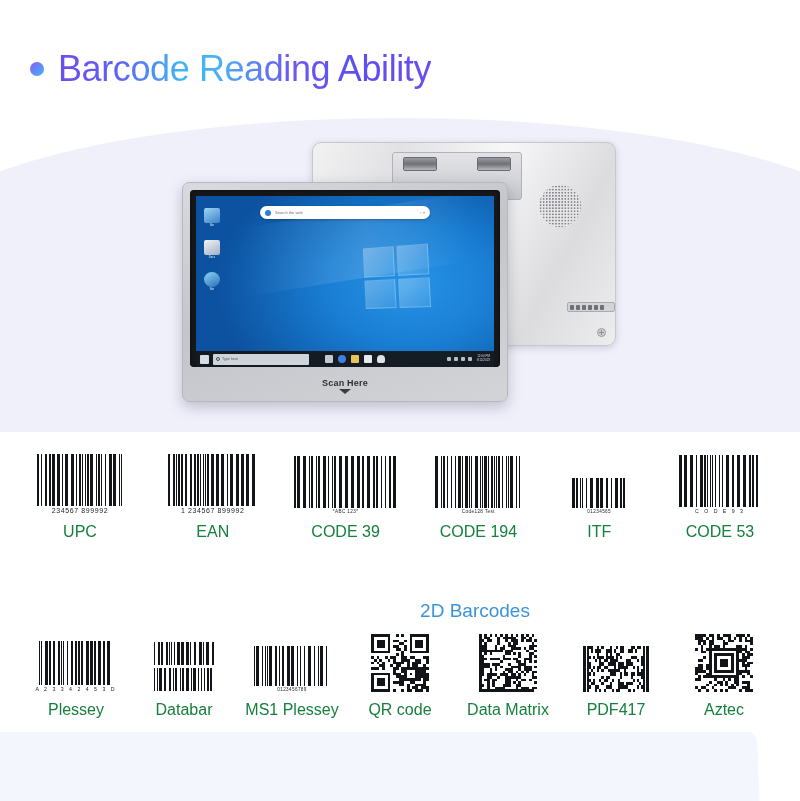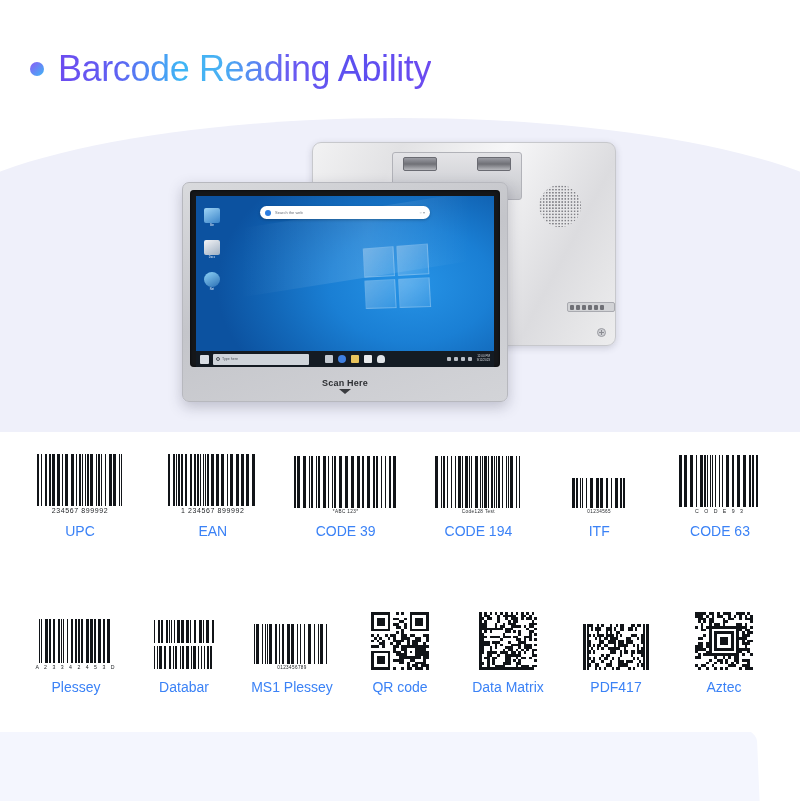--- a/index.html
+++ b/index.html
@@ -422,22 +422,22 @@
   }
   .code-cell {
     display: flex;
     flex-direction: column;
     align-items: center;
     width: 116px;
   }
   .code-cell.narrow { width: 92px; }
   .code-label {
     margin-top: 9px;
-    font-size: 14px;
-    color: #3b82f6;
+    font-size: 16px;
+    color: #15803d;
     white-space: nowrap;
   }
 
   
   .bars {
     height: 52px;
     display: flex;
     align-items: flex-end;
     gap: 0;
   }
@@ -879,26 +879,27 @@
           <b style="width: 3px;"></b>
           <b style="width: 3px; background: transparent;"></b>
           <b style="width: 2px;"></b>
           <b style="width: 1px; background: transparent;"></b>
           <b style="width: 2px;"></b>
           <b style="width: 2px; background: transparent;"></b>
           <b style="width: 2px;"></b>
           <b style="width: 3px; background: transparent;"></b>
         </div>
         <div class="hrt spaced">C O D E 9 3</div>
-        <div class="code-label">CODE 63</div>
+        <div class="code-label">CODE 53</div>
       </div>
     </div>
 </div>
 
 <div class="section sec-2d">
+  <div class="sec-heading">2D Barcodes</div>
   <div class="code-row" id="row-2d">
       <div class="code-cell">
         <div class="bars" style="height: 44px;">
           <b style="width: 1px;"></b>
           <b style="width: 1px; background: transparent;"></b>
           <b style="width: 1px;"></b>
           <b style="width: 3px; background: transparent;"></b>
           <b style="width: 3px;"></b>
           <b style="width: 1px; background: transparent;"></b>
           <b style="width: 2px;"></b>

